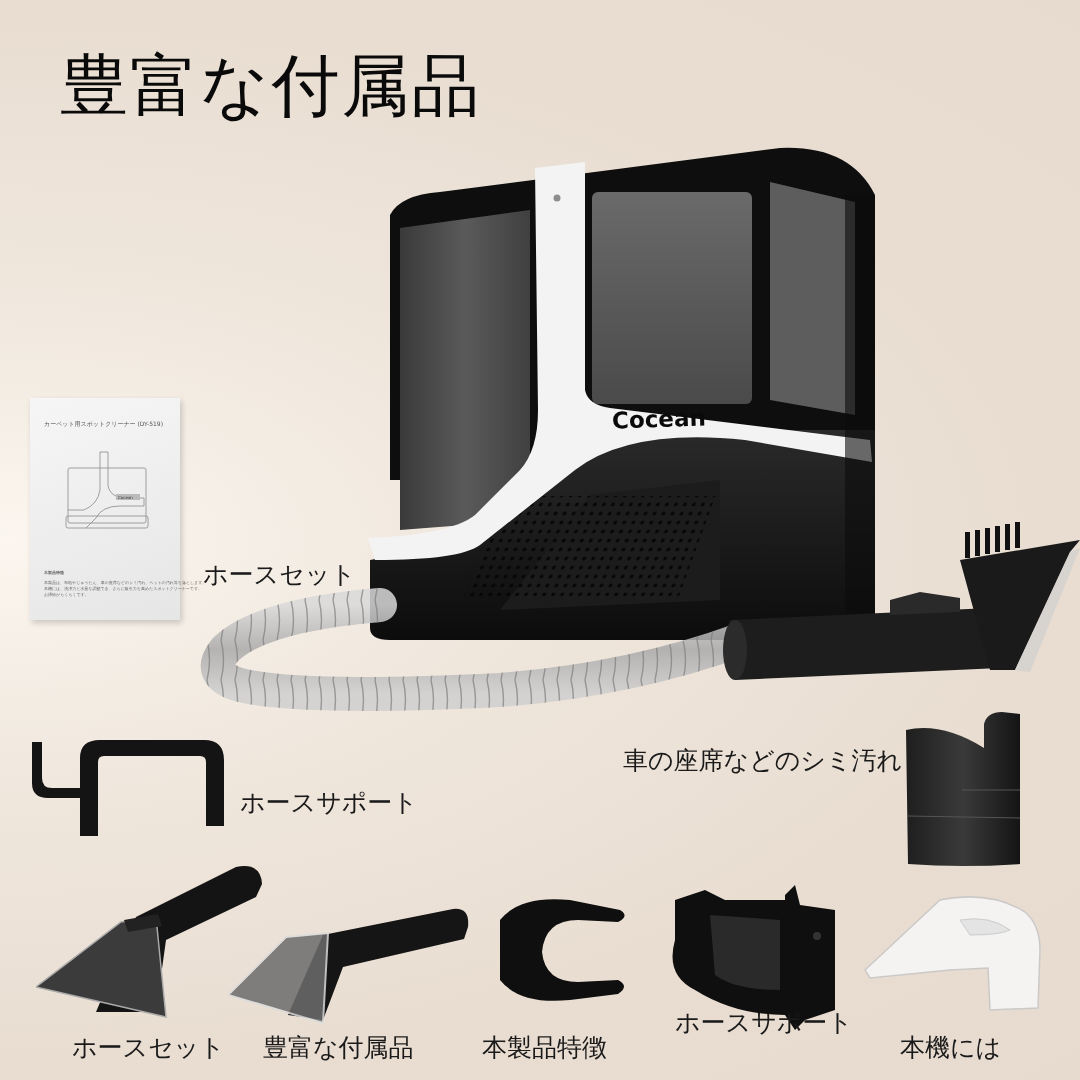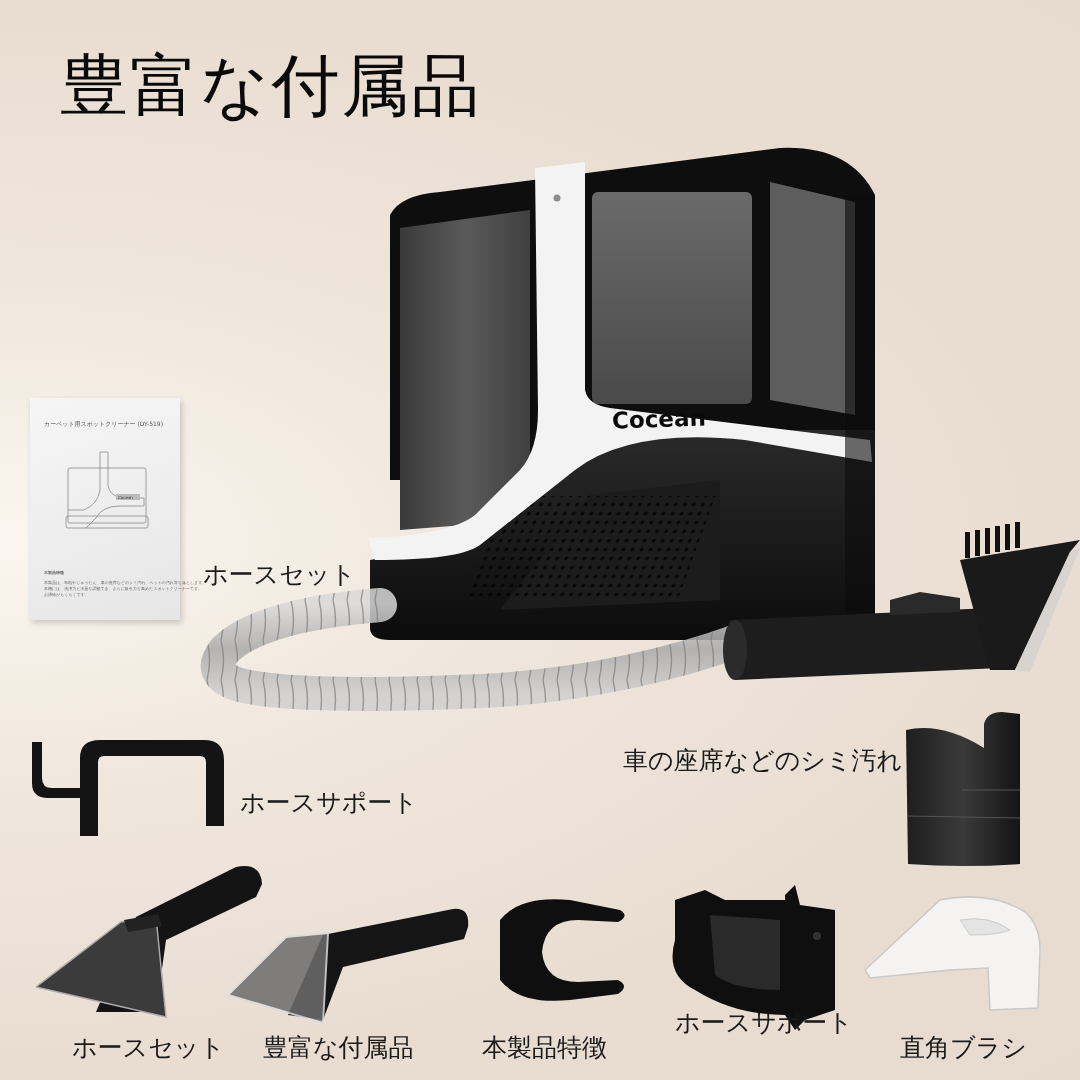--- a/index.html
+++ b/index.html
@@ -168,13 +168,13 @@
   <path d="M20 20 L50 10 L70 20 L130 20 L130 15 L140 5 L145 25 L180 30 L180 130 L150 140 L140 150 L130 135 Q80 135 40 110 Q10 95 20 60 Z" fill="#0f0f0f"></path>
   <path d="M55 35 L125 40 L125 110 Q80 110 60 95 Z" fill="#2a2a2a"></path>
   <circle cx="162" cy="56" r="4" fill="#333"></circle>
 </svg>
 <div class="abs label" style="left:675px;top:1010px">ホースサポート</div>
 
 <svg class="abs" style="left:860px;top:890px" width="185" height="130" viewBox="0 0 185 130">
   <path d="M5 80 L80 10 Q130 0 165 22 Q180 35 180 60 L178 118 L130 120 L128 78 L90 80 L10 88 Z" fill="#f6f6f6" stroke="#c8c8c8" stroke-width="1.5" opacity="0.9"></path>
   <path d="M100 30 Q130 25 150 40 Q140 45 110 45 Z" fill="#e4e4e4" stroke="#cccccc" stroke-width="1"></path>
 </svg>
-<div class="abs label" style="left:900px;top:1035px">直角ブラシ</div>
+<div class="abs label" style="left:900px;top:1035px">本機には</div>
 
 </body></html>

